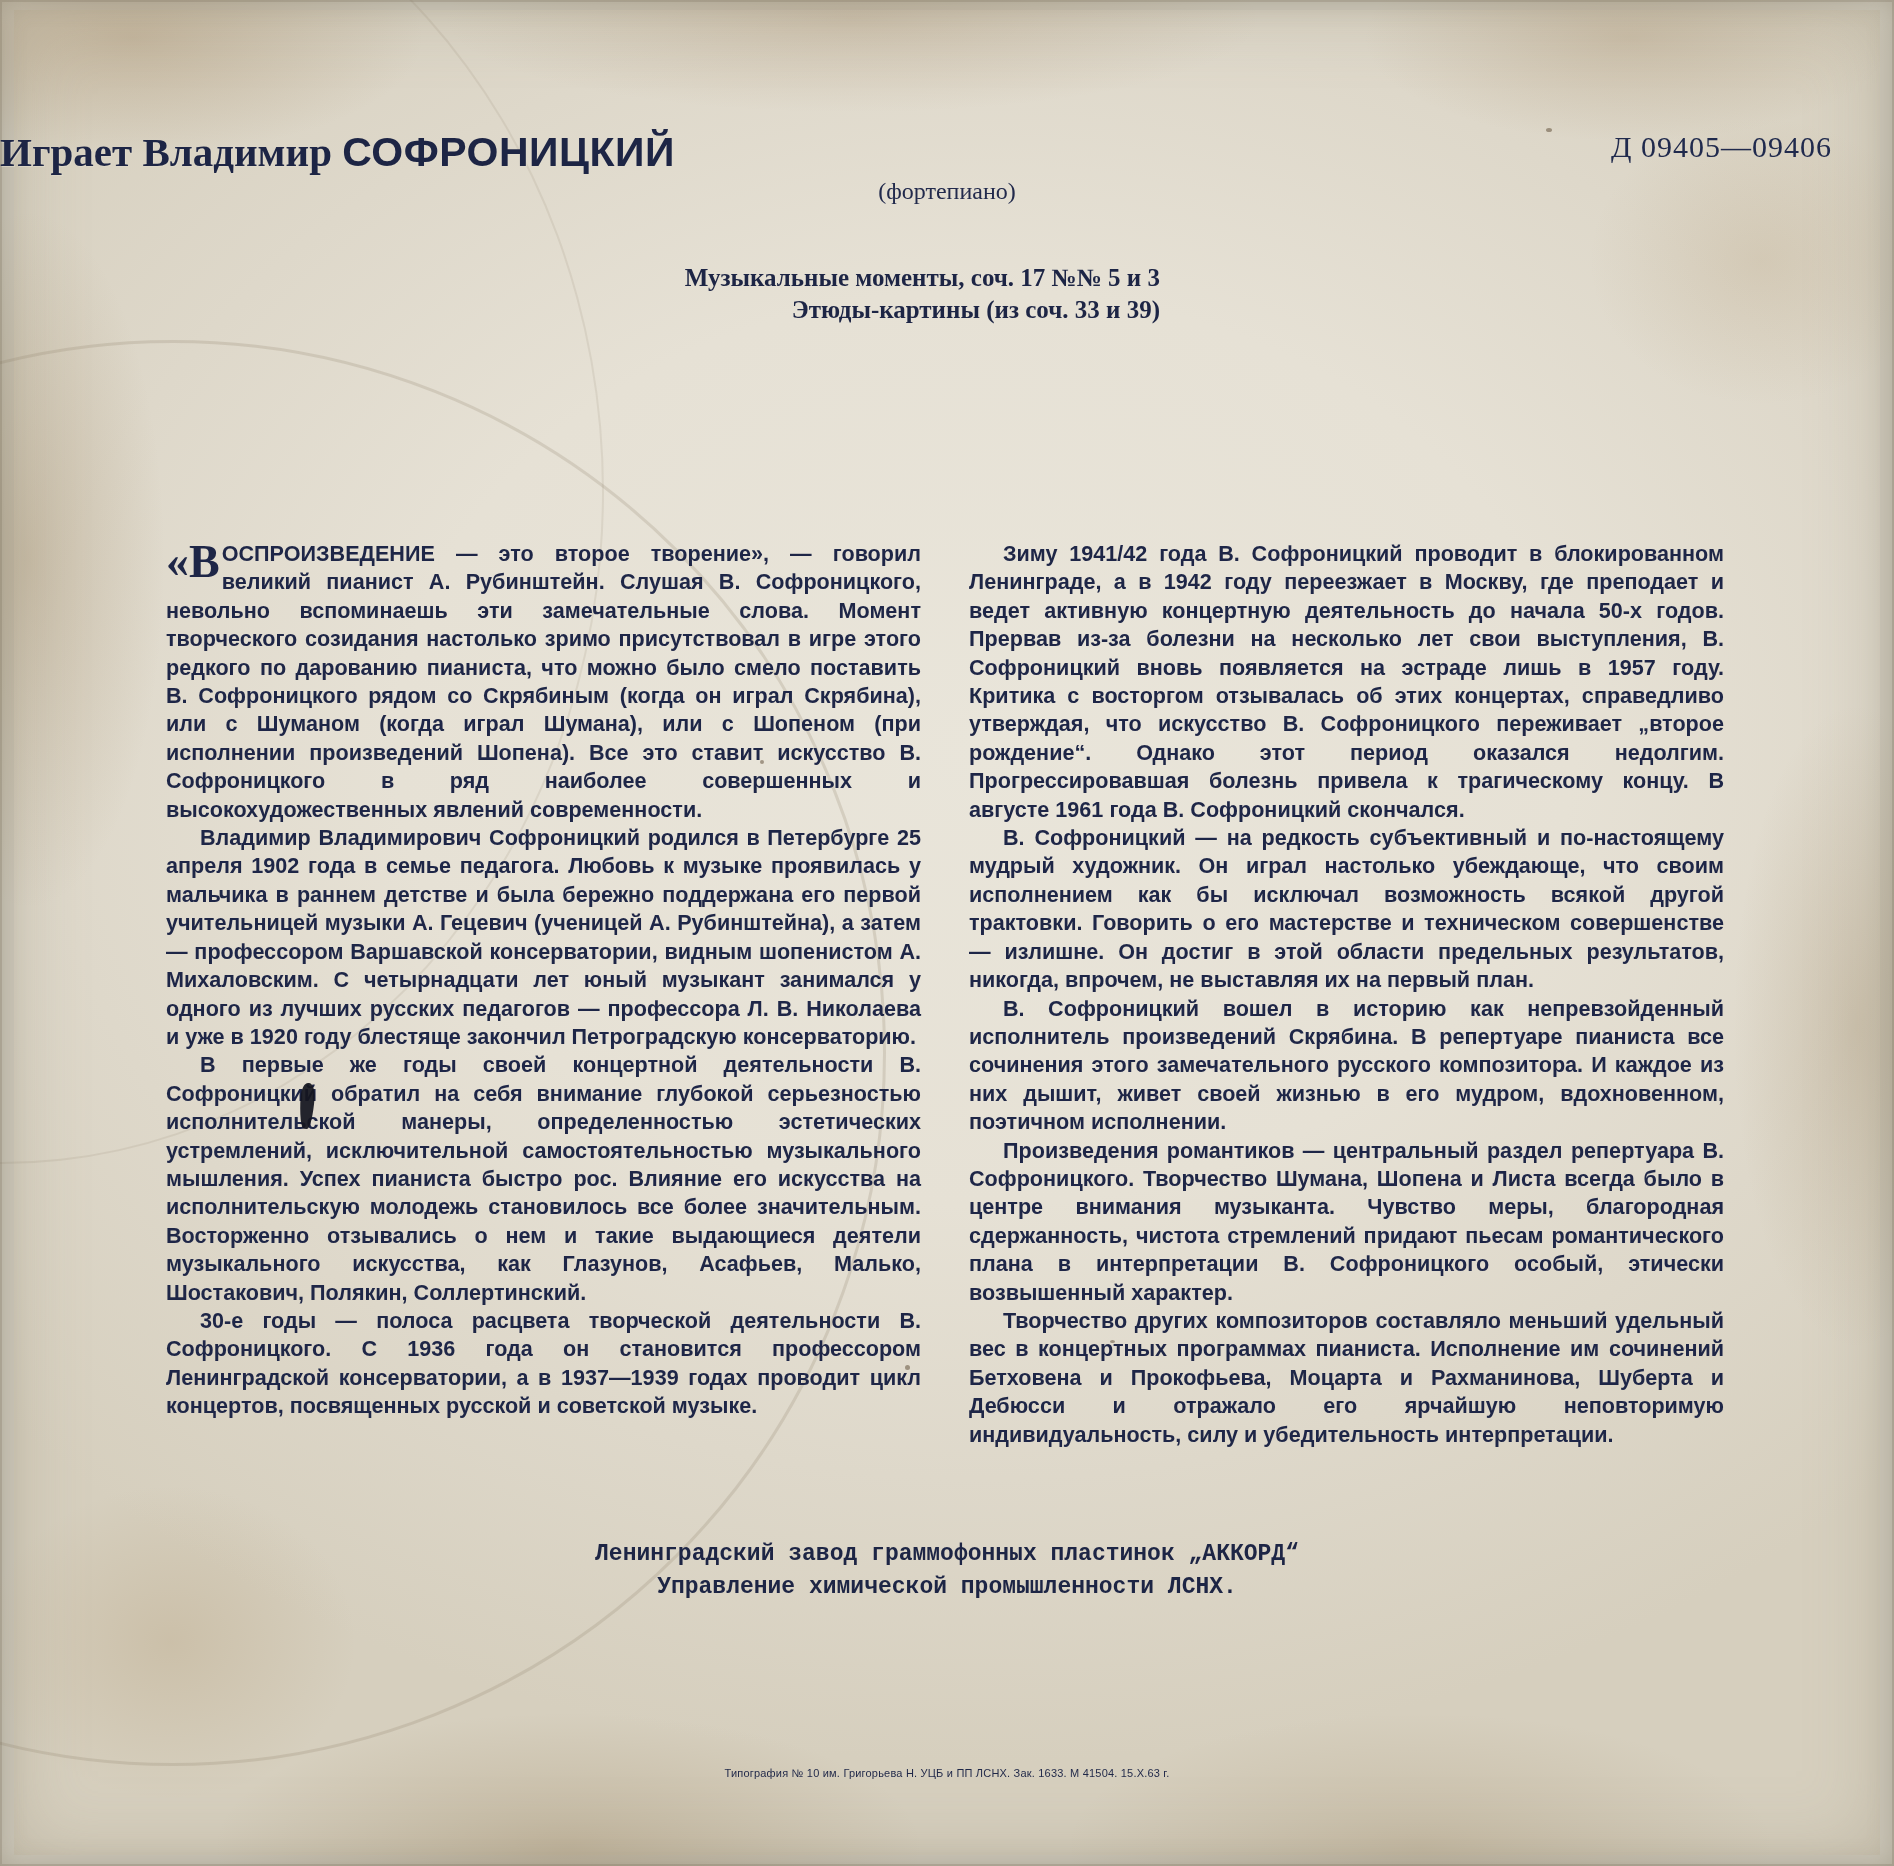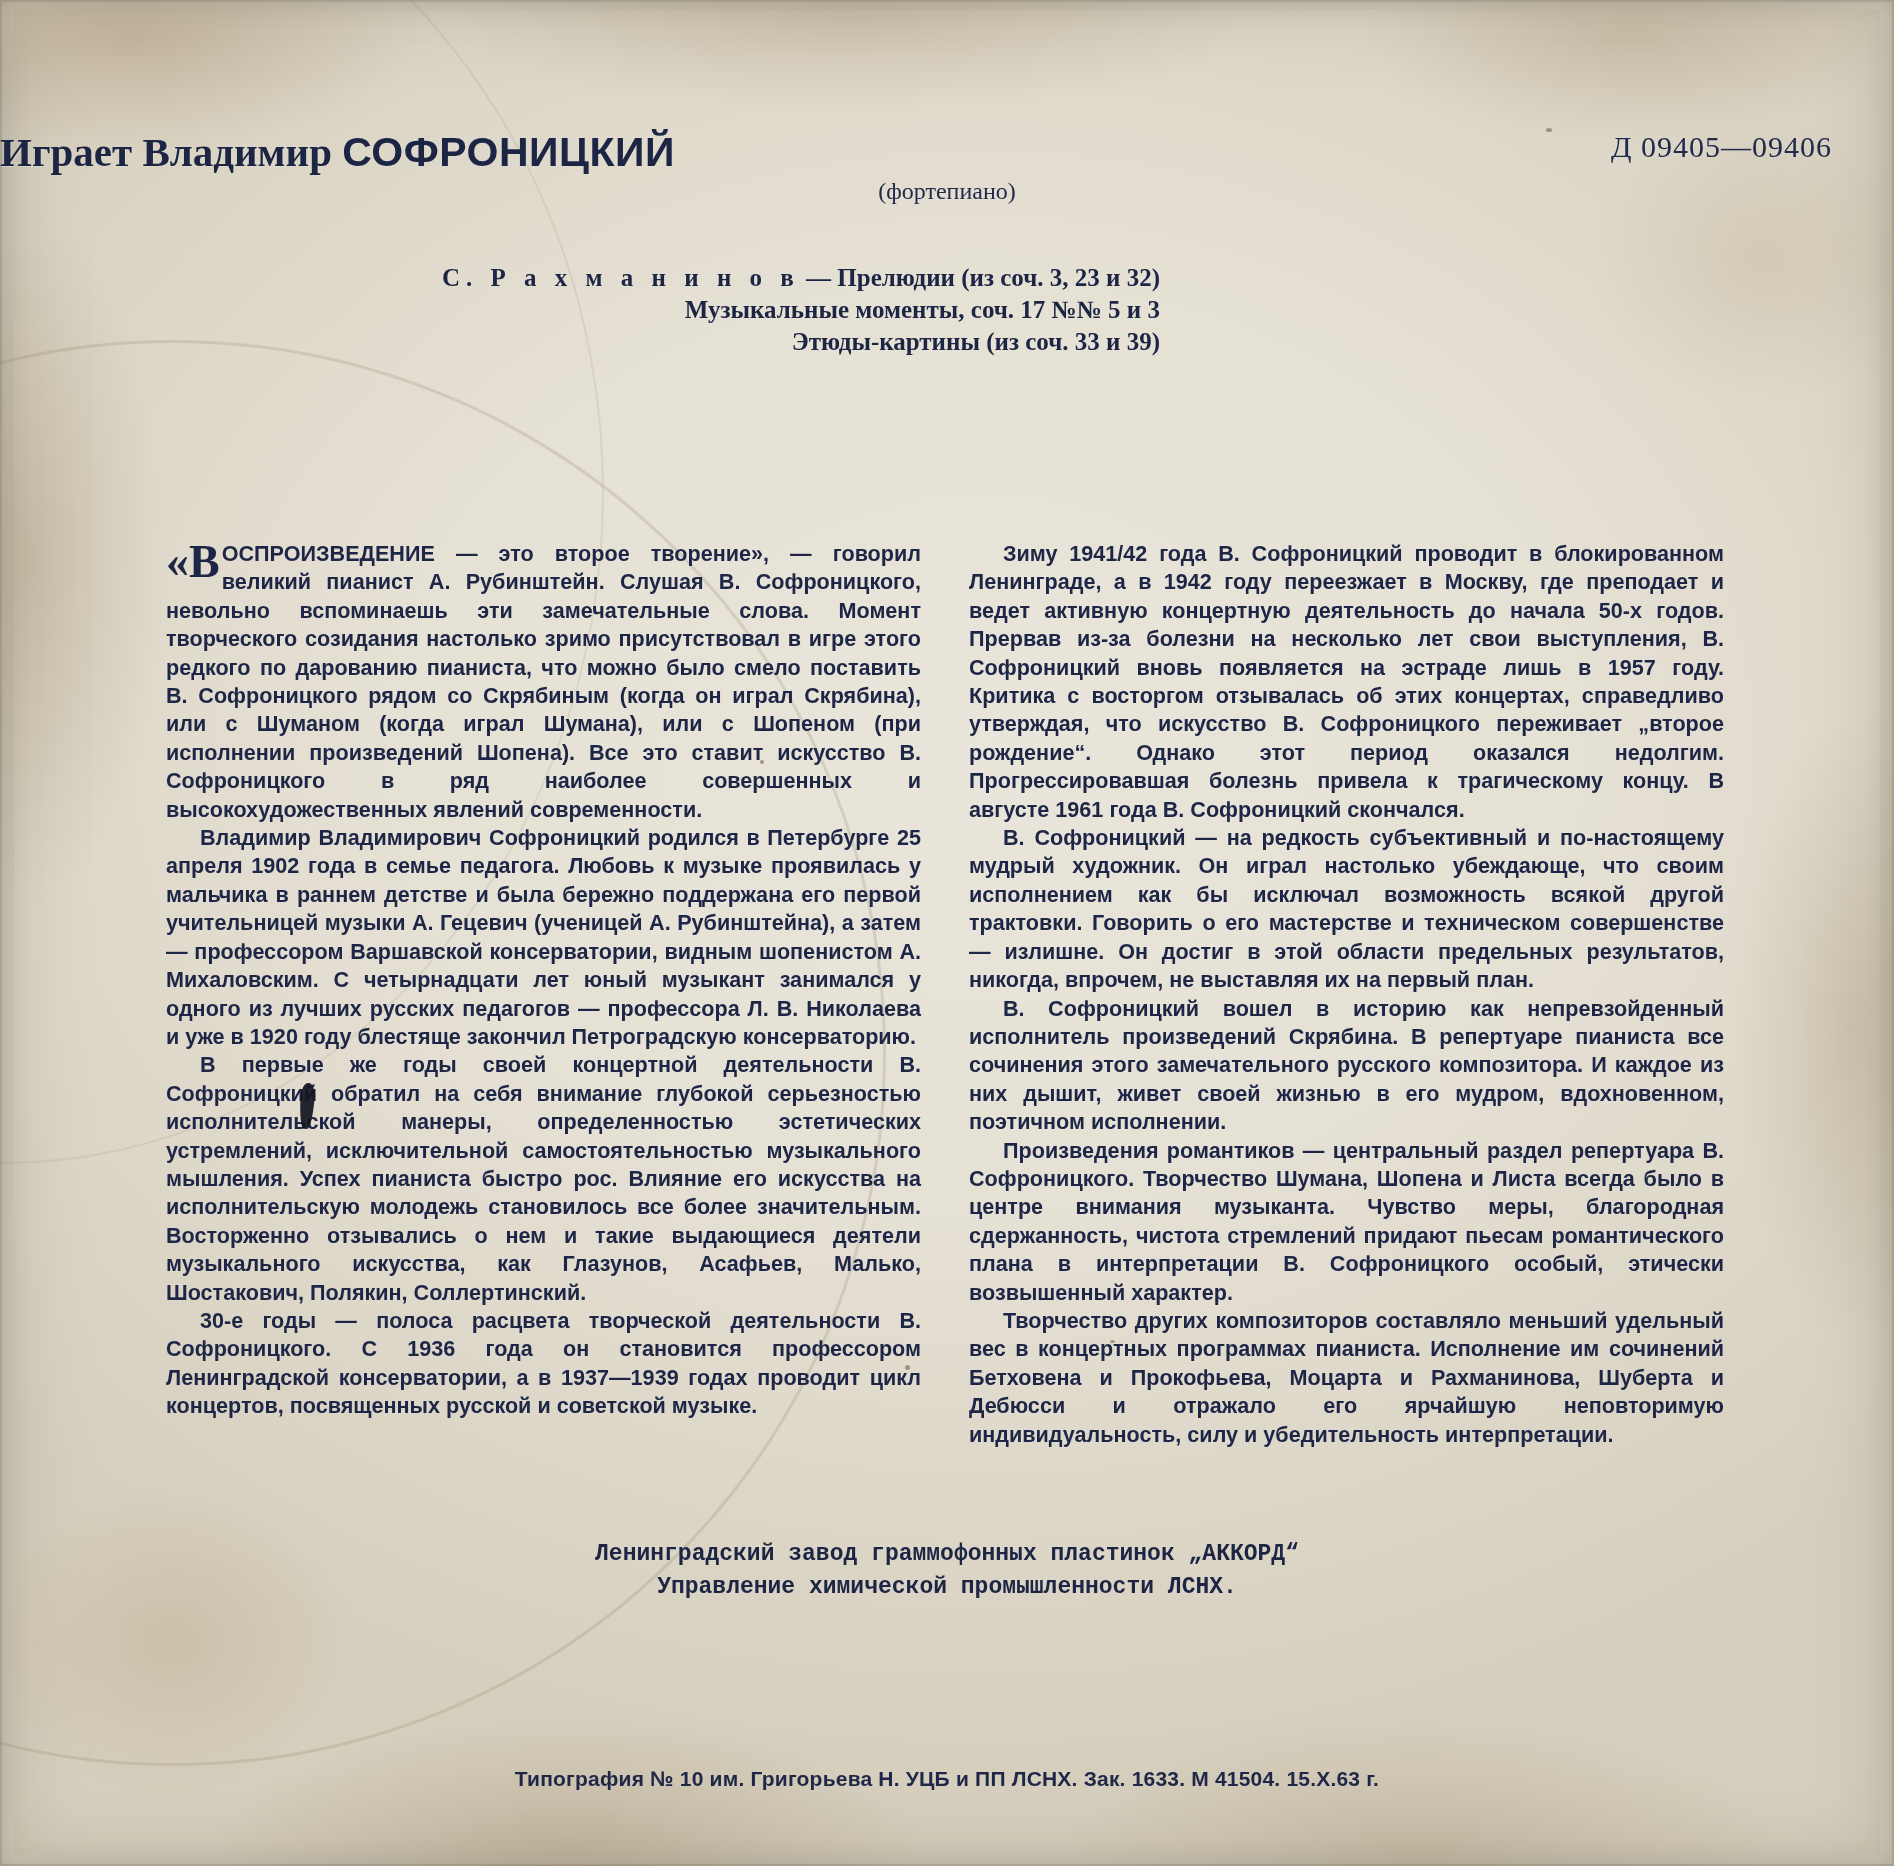--- a/index.html
+++ b/index.html
@@ -173,22 +173,22 @@
     line-height: 33px;
     color: #1d2545;
   }
 
   .imprint {
     position: absolute;
     left: 0; right: 0;
     top: 1767px;
     text-align: center;
     font-family: "Liberation Sans", "DejaVu Sans", sans-serif;
-    font-weight: bold;
-    font-size: 21px;
+    font-weight: normal;
+    font-size: 11px;
     color: #1f2748;
     letter-spacing: 0.2px;
   }
 
   
   .smudge {
     position: absolute;
     left: 300px;
     top: 1083px;
     width: 14px;
@@ -221,23 +221,20 @@
     <div class="cat-no">Д 09405—09406</div>
 
     <div class="title">
       <span class="plain">Играет Владимир </span><span class="caps">СОФРОНИЦКИЙ</span>
     </div>
 
     <div class="subtitle">(фортепиано)</div>
 
     <div class="tracklist">
       <div class="track-line">
-        <span class="spaced">С. Р а х м а н и н о в</span><span> — </span><span>Прелюдии (из соч. 3, 23 и 32)</span>
-      </div>
-      <div class="track-line">
         <span>Музыкальные моменты, соч. 17 №№ 5 и 3</span>
       </div>
       <div class="track-line">
         <span>Этюды-картины (из соч. 33 и 39)</span>
       </div>
     </div>
 
     <div class="columns">
 
       <div class="col">

